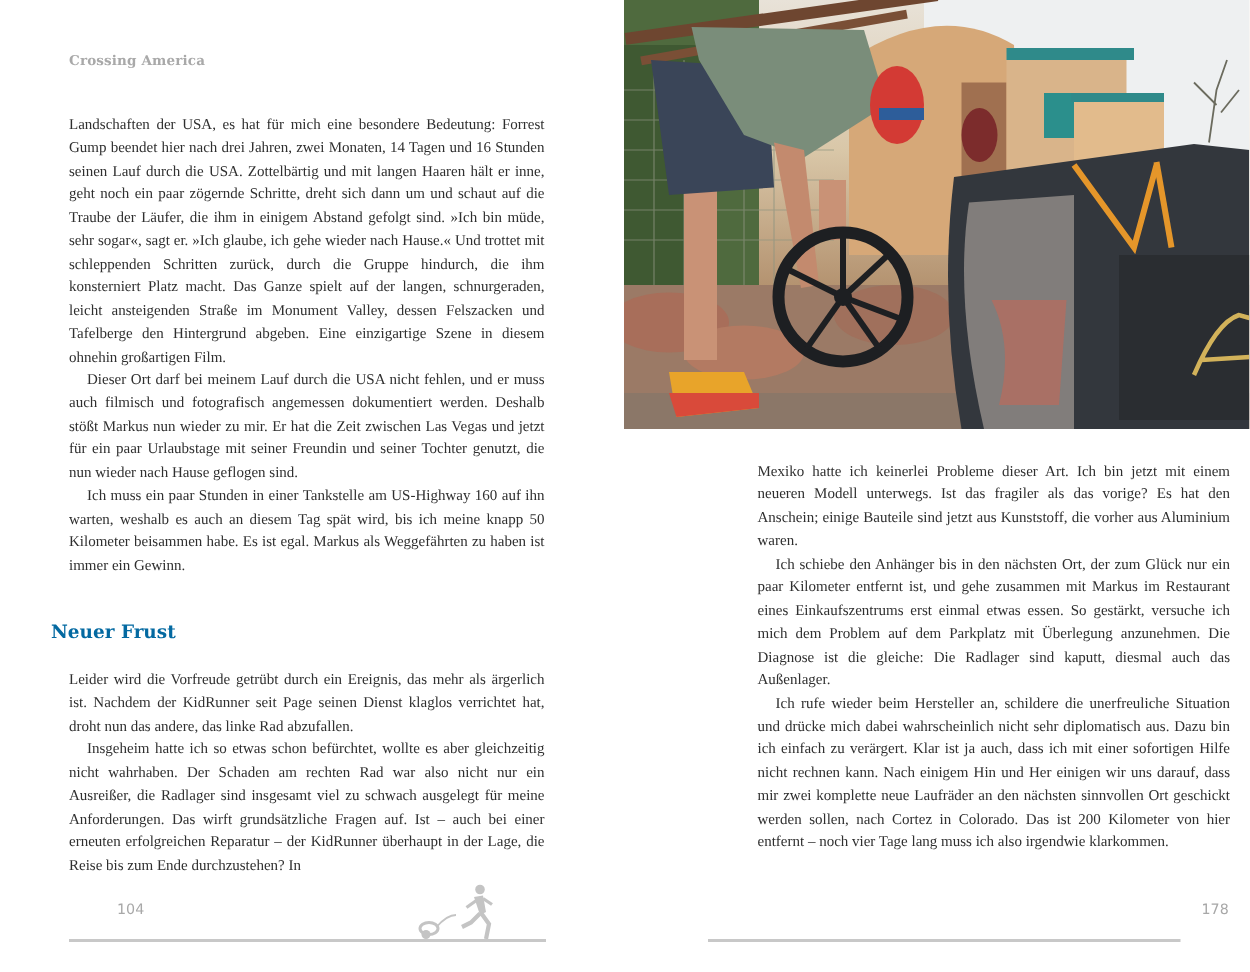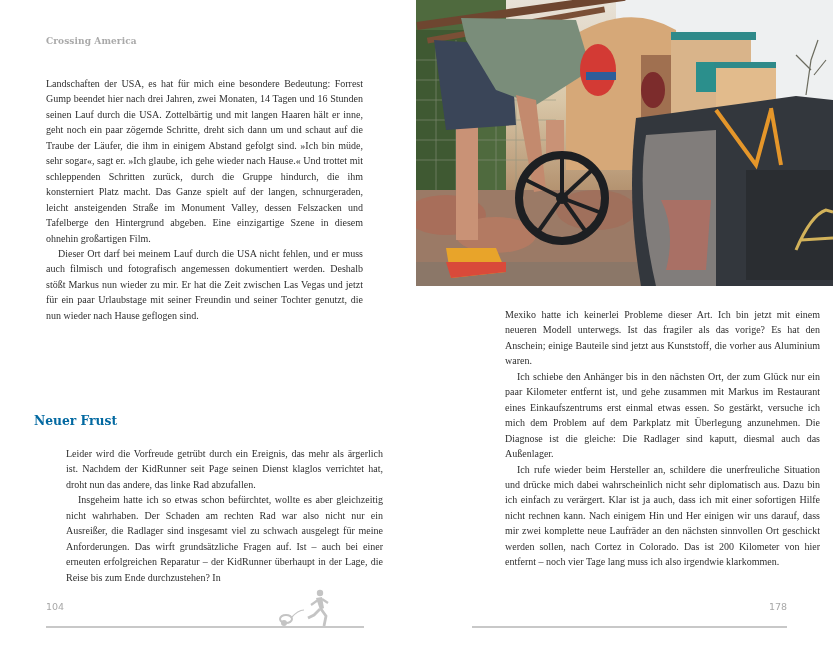--- a/index.html
+++ b/index.html
@@ -25,26 +25,26 @@
   .body-text p { text-align: justify; }
   .body-text p.indent { text-indent: 12px; }
   .body-text p.last { text-align-last: left; }
 
   .left-col-1 { left: 46px; top: 76px; width: 317px; }
   .section-heading {
     position: absolute; left: 34px; top: 413px;
     font-family: "DejaVu Serif", serif; font-weight: bold;
     font-size: 12.3px; color: #0369a1;
   }
-  .left-col-2 { left: 46px; top: 446px; width: 317px; margin-left: 20px; }
+  .left-col-2 { left: 46px; top: 446px; width: 317px; }
   .right-col { left: 472px; top: 307px; width: 315px; margin-left: 33px; }
 
   .folio {
     position: absolute; top: 601px;
-    font-family: "DejaVu Sans", sans-serif; font-size: 9.5px; color: #a8a8a8;
+    font-family: "DejaVu Sans", sans-serif; font-size: 9.5px; color: #a8a8a8; margin-left: 32px;
   }
   .folio-left { left: 46px; }
   .folio-right { left: 769px; }
 
   .footer-rule { position: absolute; top: 626px; height: 1.5px; background: #c8c8c8; }
   .footer-rule-left { left: 46px; width: 318px; }
   .footer-rule-right { left: 472px; width: 315px; }
 
   .runner-icon { position: absolute; left: 276px; top: 588px; width: 58px; height: 40px; }
 
@@ -55,20 +55,21 @@
 </style>
 </head>
 <body>
 
 <div class="page page-left">
   <div class="running-head">Crossing America</div>
 
   <div class="body-text left-col-1">
     <p class="">Landschaften der USA, es hat für mich eine besondere Bedeutung: Forrest Gump beendet hier nach drei Jahren, zwei Monaten, 14 Tagen und 16 Stunden seinen Lauf durch die USA. Zottelbärtig und mit langen Haaren hält er inne, geht noch ein paar zögernde Schritte, dreht sich dann um und schaut auf die Traube der Läufer, die ihm in einigem Abstand gefolgt sind. »Ich bin müde, sehr sogar«, sagt er. »Ich glaube, ich gehe wieder nach Hause.« Und trottet mit schleppenden Schritten zurück, durch die Gruppe hindurch, die ihm konsterniert Platz macht. Das Ganze spielt auf der langen, schnurgeraden, leicht ansteigenden Straße im Monument Valley, dessen Felszacken und Tafelberge den Hintergrund abgeben. Eine einzigartige Szene in diesem ohnehin großartigen Film.</p>
     <p class="indent">Dieser Ort darf bei meinem Lauf durch die USA nicht fehlen, und er muss auch filmisch und fotografisch angemessen dokumentiert werden. Deshalb stößt Markus nun wieder zu mir. Er hat die Zeit zwischen Las Vegas und jetzt für ein paar Urlaubstage mit seiner Freundin und seiner Tochter genutzt, die nun wieder nach Hause geflogen sind.</p>
+    <p class="indent">Ich muss ein paar Stunden in einer Tankstelle am US-Highway 160 auf ihn warten, weshalb es auch an diesem Tag spät wird, bis ich meine knapp 50 Kilometer beisammen habe. Es ist egal. Markus als Weggefährten zu haben ist immer ein Gewinn.</p>
   </div>
 
   <div class="section-heading">Neuer Frust</div>
 
   <div class="body-text left-col-2">
     <p>Leider wird die Vorfreude getrübt durch ein Ereignis, das mehr als ärgerlich ist. Nachdem der KidRunner seit Page seinen Dienst klaglos verrichtet hat, droht nun das andere, das linke Rad abzufallen.</p>
     <p class="indent last">Insgeheim hatte ich so etwas schon befürchtet, wollte es aber gleichzeitig nicht wahrhaben. Der Schaden am rechten Rad war also nicht nur ein Ausreißer, die Radlager sind insgesamt viel zu schwach ausgelegt für meine Anforderungen. Das wirft grundsätzliche Fragen auf. Ist – auch bei einer erneuten erfolgreichen Reparatur – der KidRunner überhaupt in der Lage, die Reise bis zum Ende durchzustehen? In</p>
   </div>
 
   <div class="folio folio-left">104</div>

